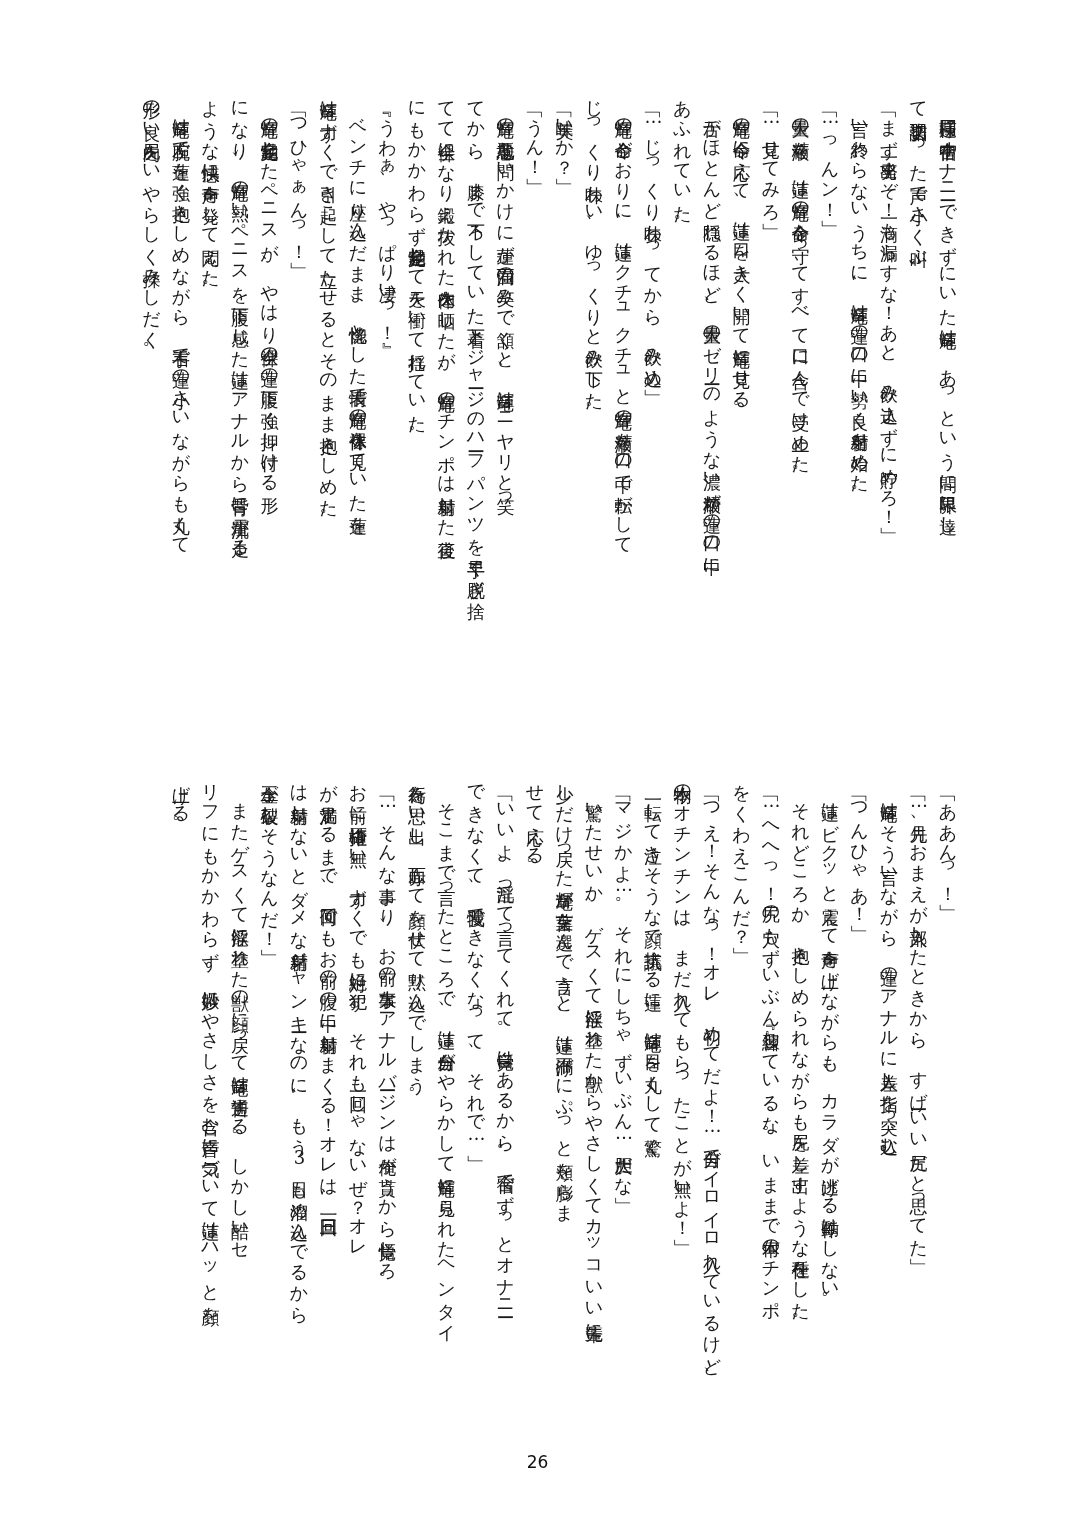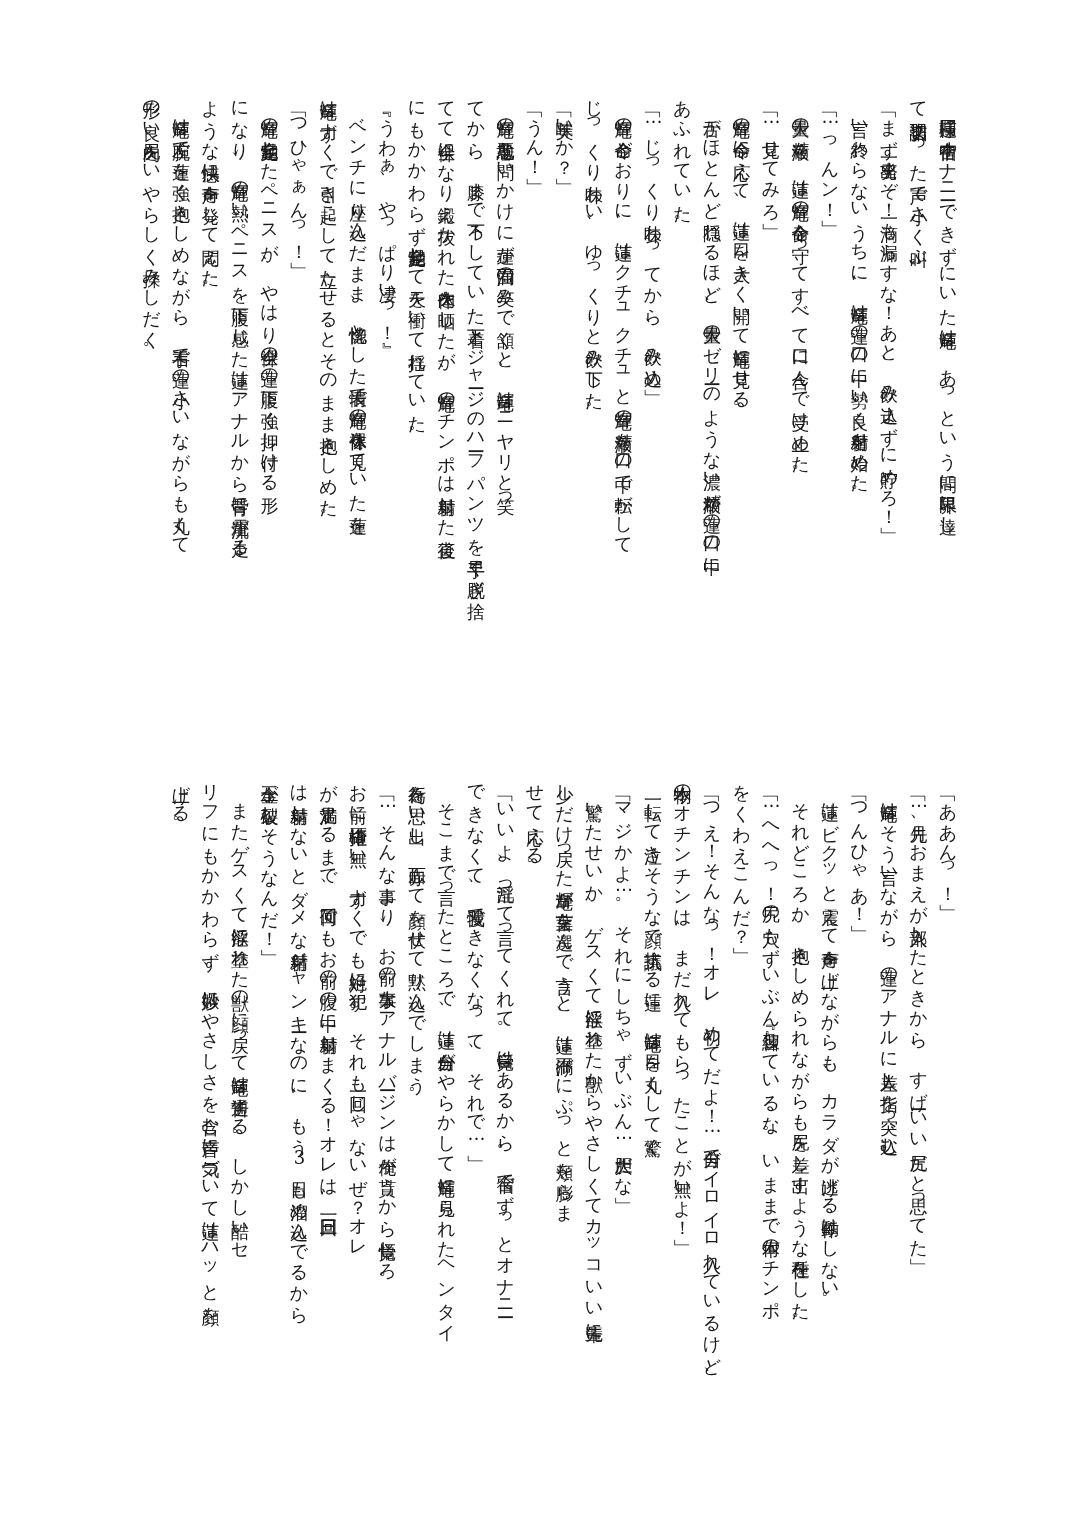--- a/index.html
+++ b/index.html
@@ -110,13 +110,14 @@
       <p class="line indent">「…そんな事より、お前の大事なアナルバージンは俺が貰うから覚悟しろ。</p>
       <p class="line">お前に拒否権は無い。力ずくでも絶対に犯す。それも一回じゃないぜ？オレ</p>
       <p class="line">が満足するまで、何回でもお前の腹の中に射精しまくる！オレは、一日三回</p>
       <p class="line">は射精しないとダメな射精ジャンキーなのに、もう3日も溜め込んでるから</p>
       <p class="line">金玉が破裂しそうなんだ！」</p>
       <p class="line indent">またゲスくて淫欲に塗れた獣の顔に戻って竜輝は通告する。しかし酷いセ</p>
       <p class="line">リフにもかかわらず、微妙にやさしさを含む声音に気づいて蓮はハッと顔を</p>
       <p class="line">上げる。</p>
     </section>
 
+  <div class="page-number">26</div>
 </div>
 
 </body></html>

